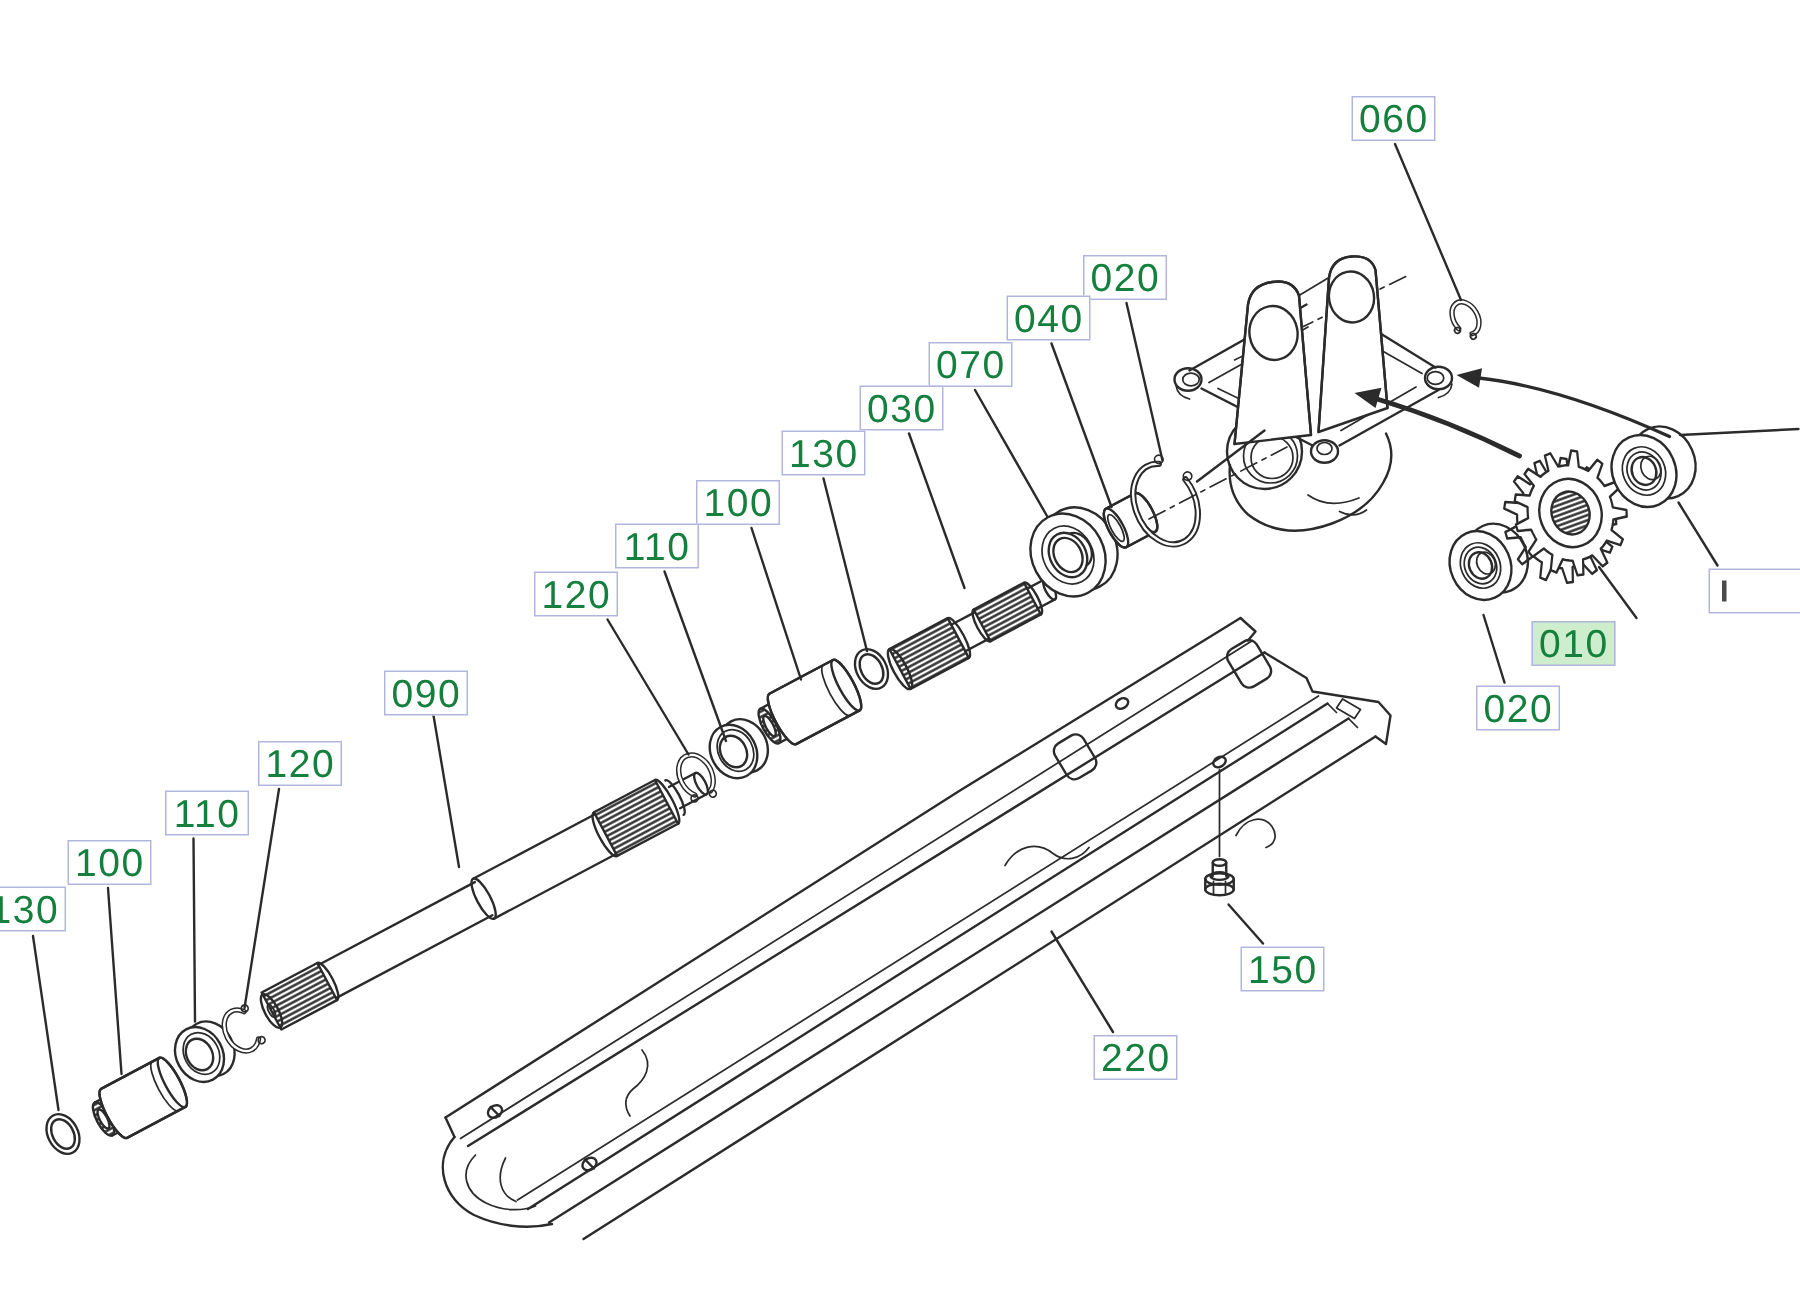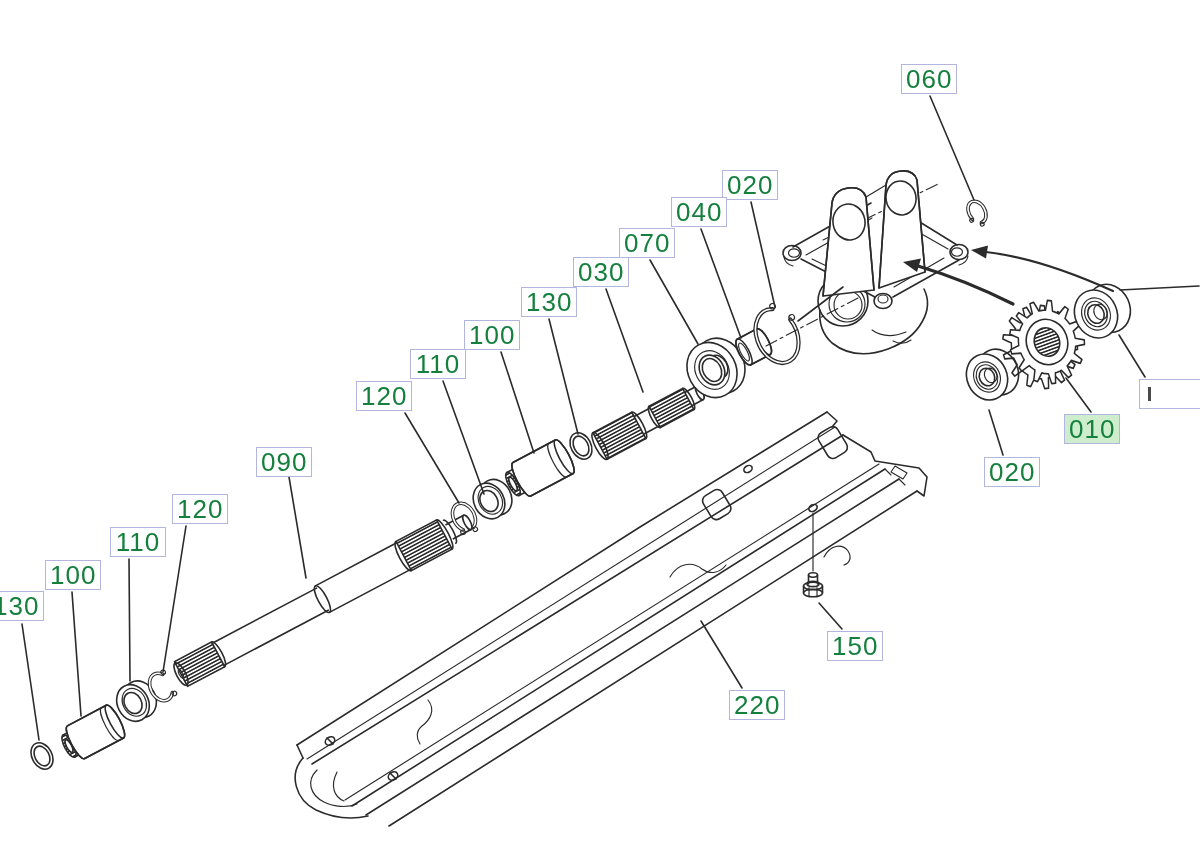--- a/index.html
+++ b/index.html
@@ -307,20 +307,20 @@
 <div class="label" style="left:521px;top:287px">130</div>
 <div class="label" style="left:464px;top:320px">100</div>
 <div class="label" style="left:410px;top:349px">110</div>
 <div class="label" style="left:356px;top:381px">120</div>
 <div class="label" style="left:256px;top:447px">090</div>
 <div class="label" style="left:172px;top:494px">120</div>
 <div class="label" style="left:110px;top:527px">110</div>
 <div class="label" style="left:45px;top:560px">100</div>
 <div class="label" style="left:-12px;top:591px">130</div>
 <div class="label" style="left:984px;top:457px">020</div>
-<div class="label label--highlighted" style="left:1064px;top:414px">010</div>
+<div class="label label--highlighted" style="left:1021px;top:414px">010</div>
 <div class="label" style="left:729px;top:690px">220</div>
 <div class="label" style="left:827px;top:631px">150</div>
 <div class="label label--fragment" style="left:1139px;top:379px;width:72px">
       <span class="frag"></span>
     </div>
 
 </div>
 
 </body></html>

